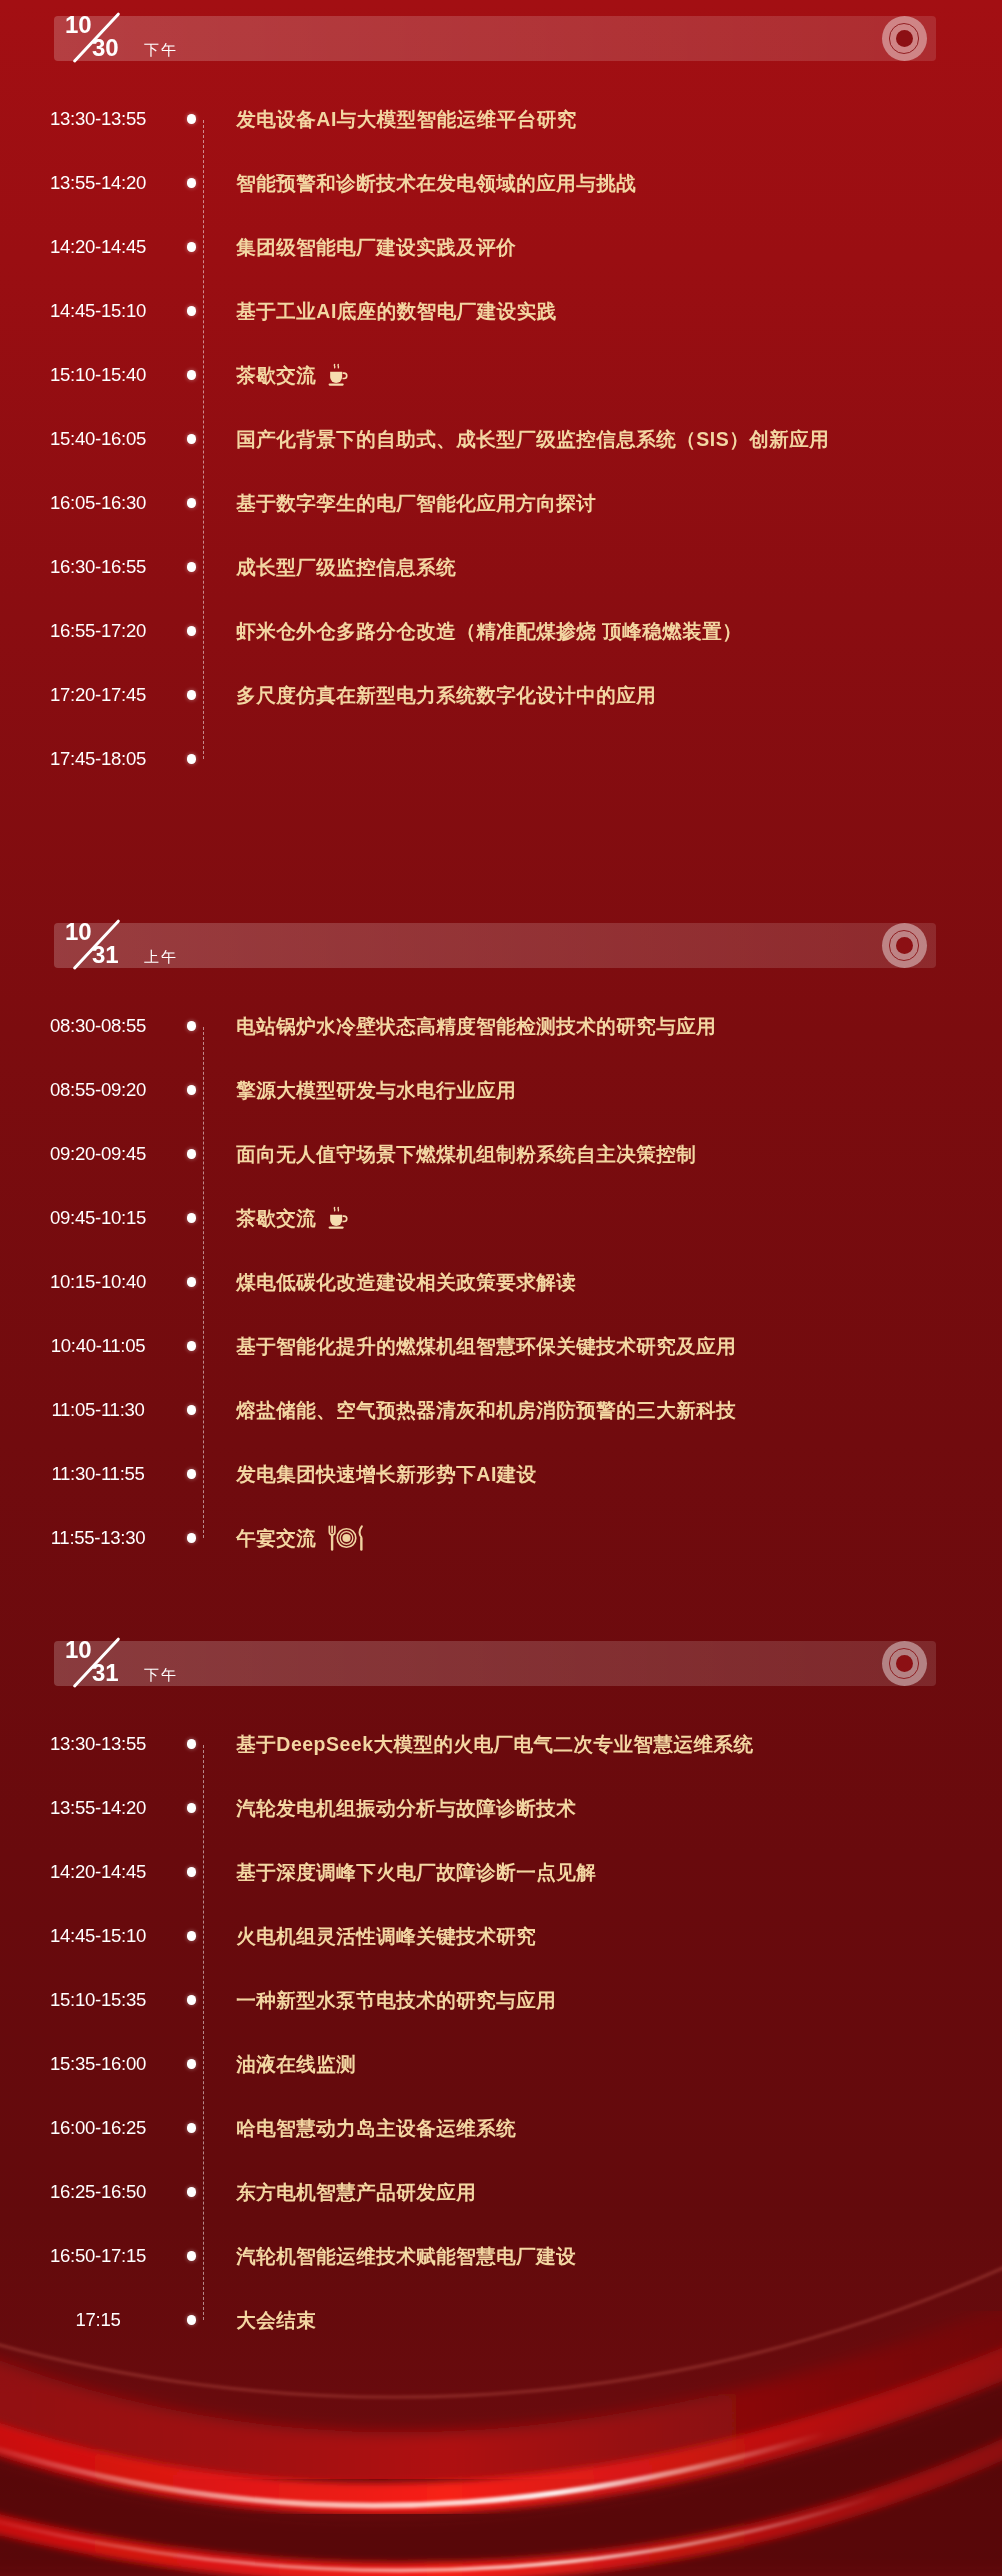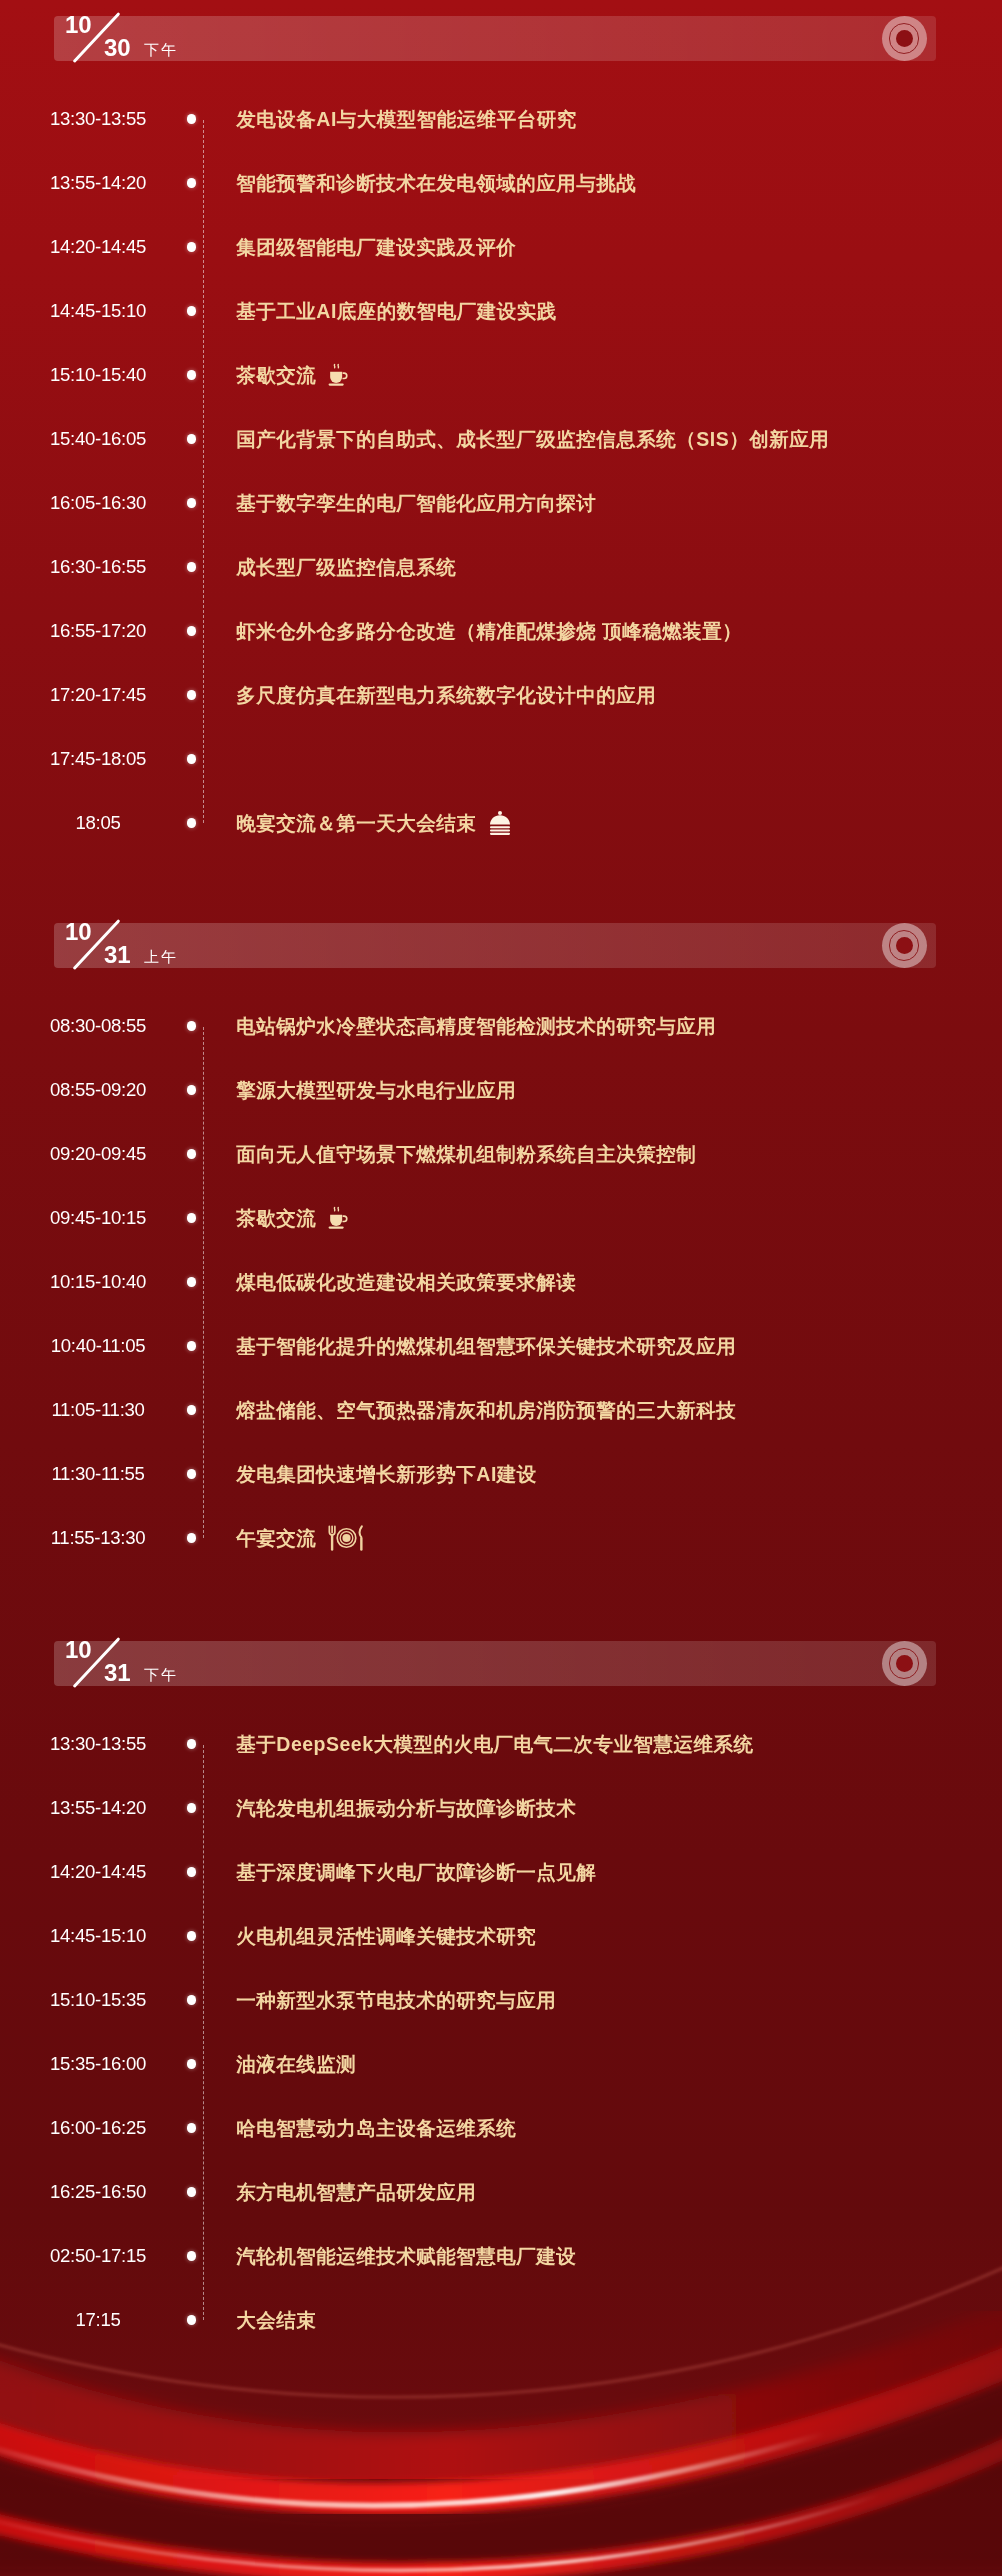--- a/index.html
+++ b/index.html
@@ -15,21 +15,21 @@
   .section{position:absolute;left:0;right:0;}
   .section.s1{top:16px;}
   .section.s2{top:923px;}
   .section.s3{top:1641px;}
   .band{
     position:relative;margin-left:54px;margin-right:67px;height:45px;
     background:linear-gradient(90deg,rgba(255,255,255,0.20),rgba(255,255,255,0.12));
     border-radius:4px;
   }
   .date-top{position:absolute;left:11px;top:-2.8px;color:#fff;font-size:24px;font-weight:bold;line-height:1;}
-  .date-bottom{position:absolute;left:50px;top:20.4px;color:#fff;font-size:24px;font-weight:bold;line-height:1;}
+  .date-bottom{position:absolute;left:38px;top:20.4px;color:#fff;font-size:24px;font-weight:bold;line-height:1;}
   .date-slash{position:absolute;left:41px;top:-12px;width:2.8px;height:67px;background:#fff;border-radius:1.9px;transform:rotate(43deg);}
   .period{position:absolute;left:90px;top:26px;color:#fff;font-size:15px;line-height:1;letter-spacing:1.9px;}
   .badge{position:absolute;right:9.3px;top:0;width:45px;height:45px;border-radius:50%;
     background:rgba(255,255,255,0.42);}
   .badge::before{content:"";position:absolute;inset:7.4px;border:1.9px solid rgba(135,13,17,0.85);border-radius:50%;}
   .badge::after{content:"";position:absolute;inset:14px;background:#8c1014;border-radius:50%;}
   
   .rows{position:relative;margin-top:26px;}
   .rows::before{content:"";position:absolute;left:203px;top:32.5px;bottom:32.5px;width:0;
     border-left:1.9px dashed rgba(255,255,255,0.52);}
@@ -167,39 +167,20 @@
     </div>
   </div>
 
   <div class="row">
     <div class="time">17:45-18:05</div>
     <div class="rail">
       <span class="dot"></span>
     </div>
   </div>
 
-  <div class="row">
-    <div class="time">18:05</div>
-    <div class="rail">
-      <span class="dot"></span>
-    </div>
-    <div class="title">
-      <span class="title-text">晚宴交流＆第一天大会结束</span>
-
-  <svg width="28" height="26" viewBox="0 0 30 28" aria-hidden="true">
-    <g fill="#fdf3e3">
-      <circle cx="15" cy="3.2" r="2.2"></circle>
-      <path d="M15 5.6c-6.1 0-10.4 4.2-10.8 10h21.6c-.4-5.8-4.7-10-10.8-10z"></path>
-      <rect x="4.2" y="17.4" width="21.6" height="2.2" rx="1.1"></rect>
-      <rect x="4.2" y="21" width="21.6" height="2.2" rx="1.1"></rect>
-      <rect x="4.2" y="24.6" width="21.6" height="2.2" rx="1.1"></rect>
-    </g>
-  </svg>
-</div>
-  </div>
 </div>
   </div>
 
   <div class="section s2">
     <div class="band">
       <span class="date-top">10</span>
       <span class="date-slash"></span>
       <span class="date-bottom">31</span>
       <span class="period">上午</span>
       <span class="badge"></span>
@@ -402,21 +383,21 @@
     <div class="time">16:25-16:50</div>
     <div class="rail">
       <span class="dot"></span>
     </div>
     <div class="title">
       <span class="title-text">东方电机智慧产品研发应用</span>
     </div>
   </div>
 
   <div class="row">
-    <div class="time">02:50-17:15</div>
+    <div class="time">16:50-17:15</div>
     <div class="rail">
       <span class="dot"></span>
     </div>
     <div class="title">
       <span class="title-text">汽轮机智能运维技术赋能智慧电厂建设</span>
     </div>
   </div>
 
   <div class="row">
     <div class="time">17:15</div>

